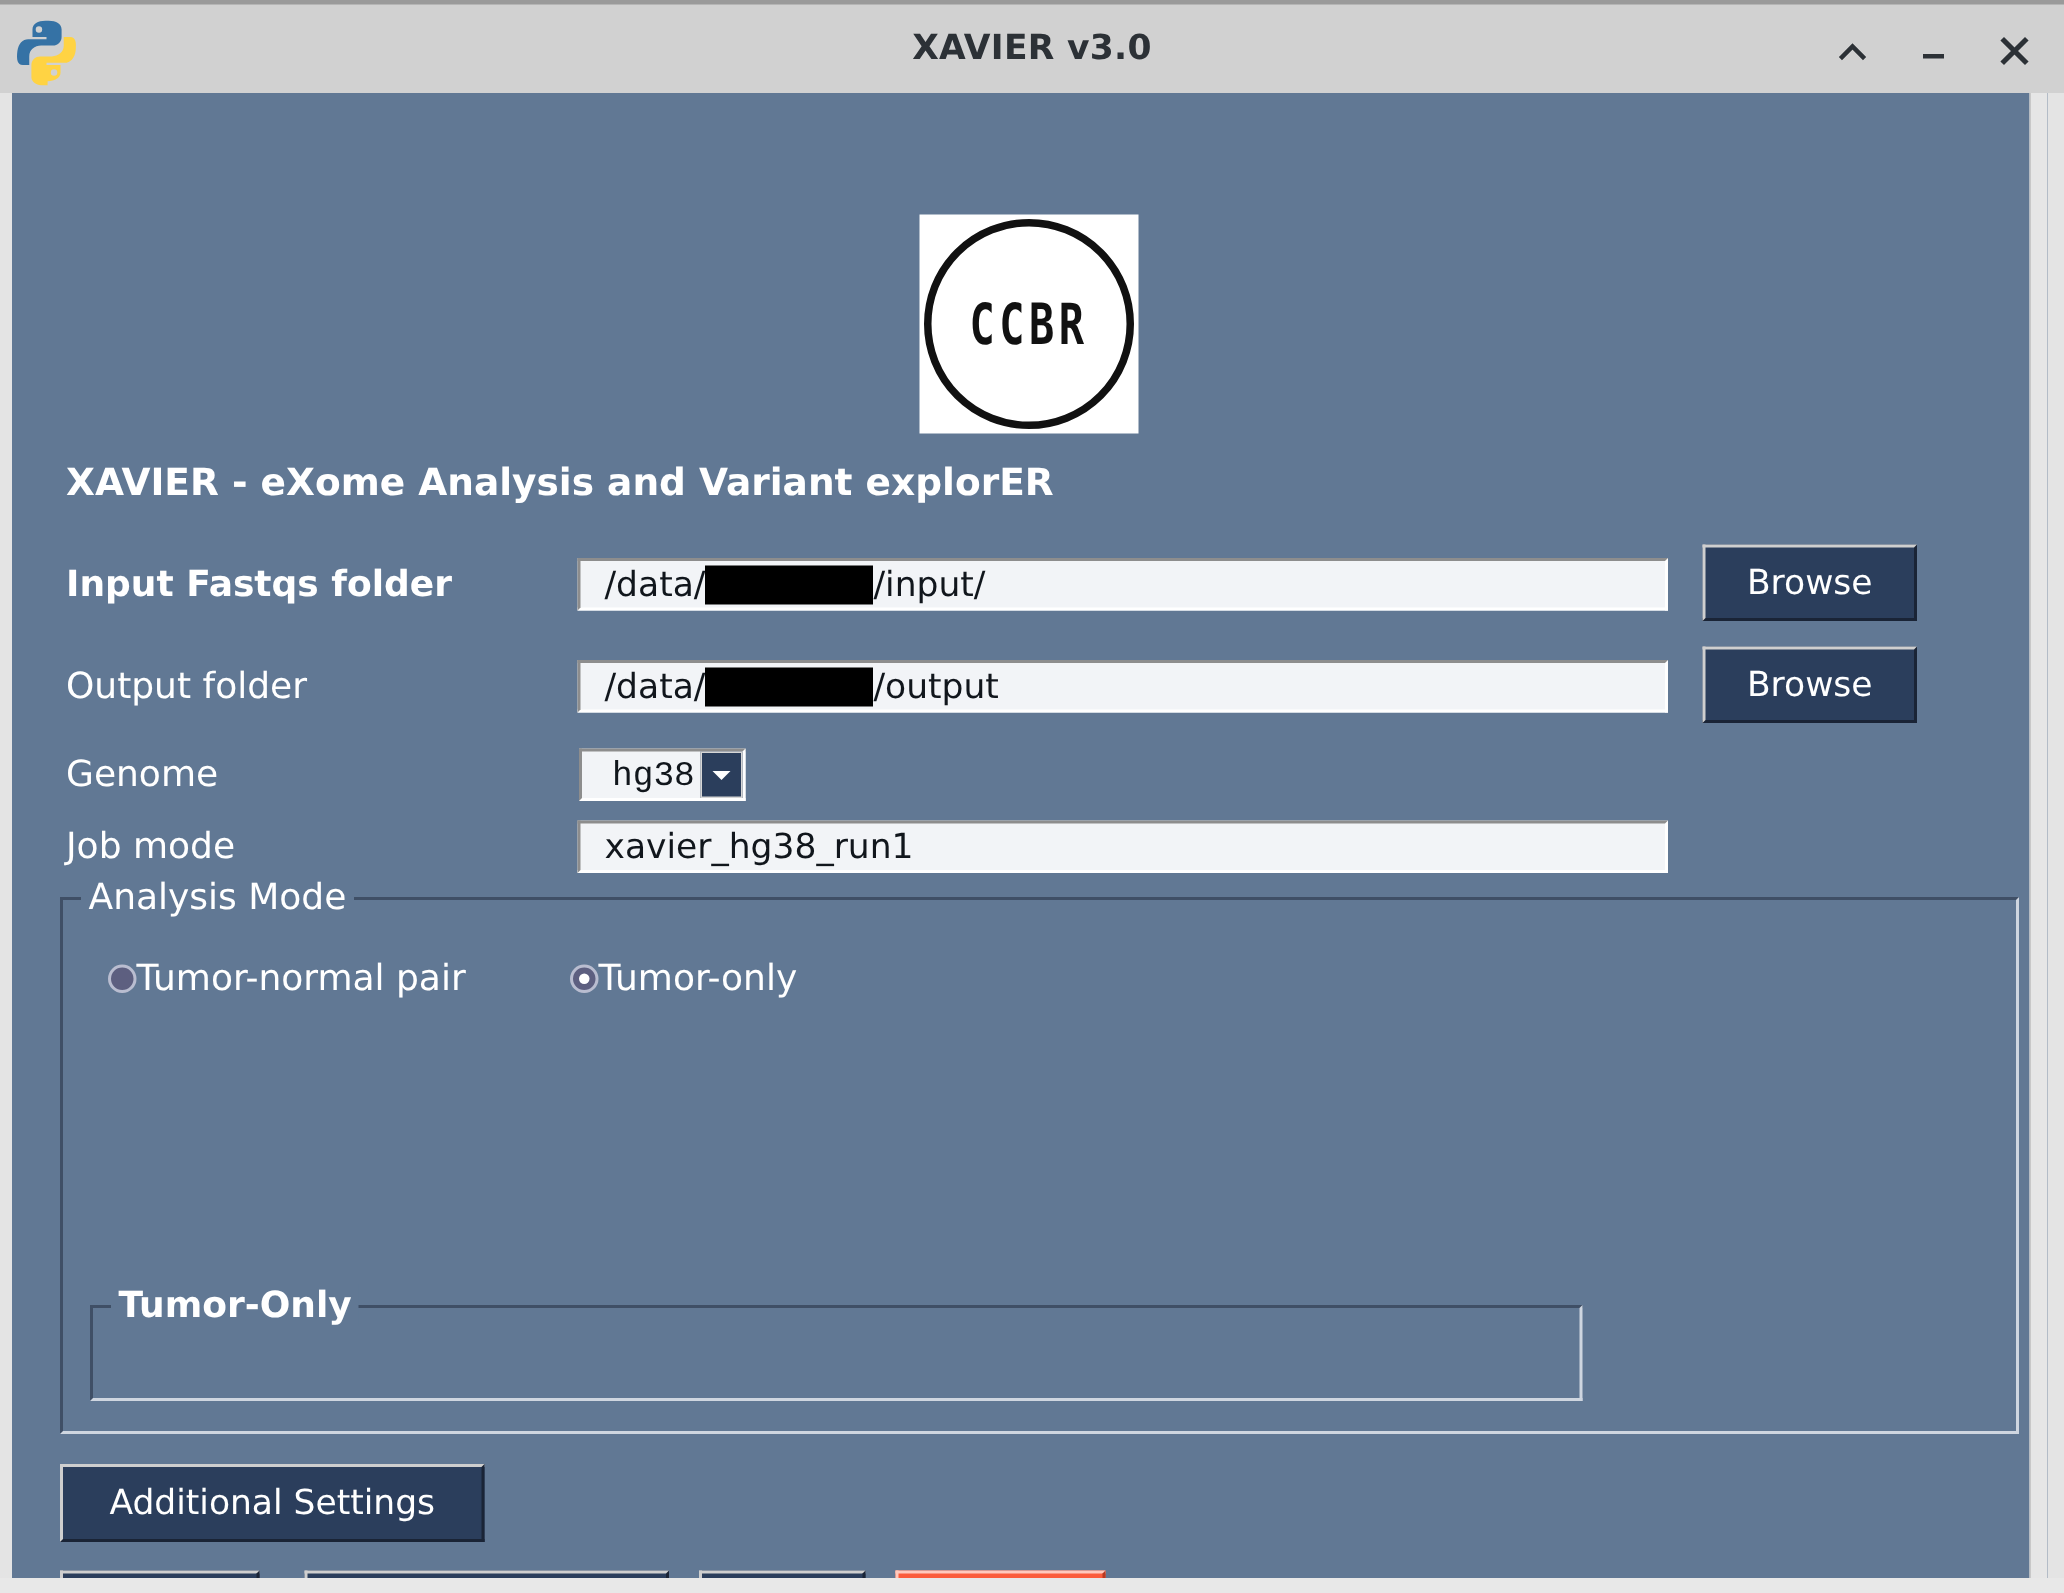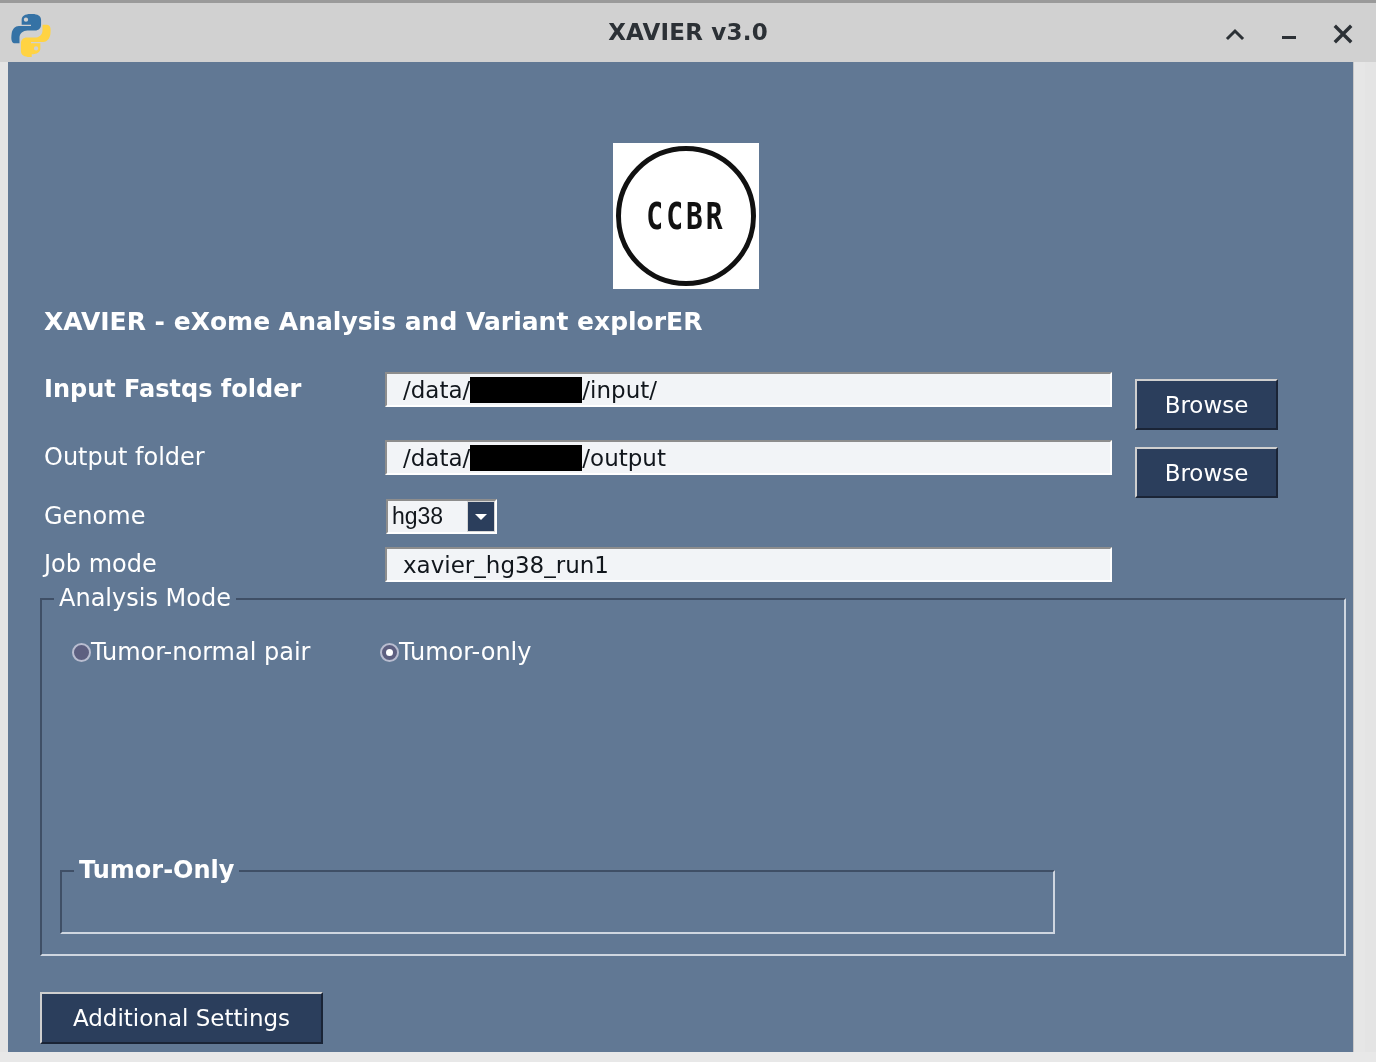--- a/index.html
+++ b/index.html
@@ -170,22 +170,22 @@
     border-left: 2px solid #8d8d8d;
     border-right: 2px solid #ffffff;
     border-bottom: 2px solid #ffffff;
     display: flex;
     align-items: stretch;
   }
   .combo-value {
     flex: 1 1 auto;
     display: flex;
     align-items: center;
-    padding-left: 4px;
-    font-family: Liberation Sans, sans-serif;
+    padding-left: 20px;
+    font-family: Liberation Mono, monospace;
     font-size: 23px;
     color: #11161c;
     white-space: nowrap;
   }
   .combo-arrow {
     flex: 0 0 auto;
     width: 28px;
     background: #2b3e5c;
     border: 1px solid #d6d6d6;
     box-sizing: border-box;
@@ -205,21 +205,20 @@
     display: flex;
     align-items: center;
     justify-content: center;
     border-top: 2px solid #cfcfcf;
     border-left: 2px solid #cfcfcf;
     border-right: 2px solid #1a2436;
     border-bottom: 2px solid #1a2436;
     cursor: pointer;
     user-select: none;
     white-space: nowrap;
-    margin-top: 16px;
   }
   .btn.danger {
     background: #fb5c3c;
     border-top-color: #ffc9bd;
     border-left-color: #ffc9bd;
     border-right-color: #b83a22;
     border-bottom-color: #b83a22;
   }
 
   

